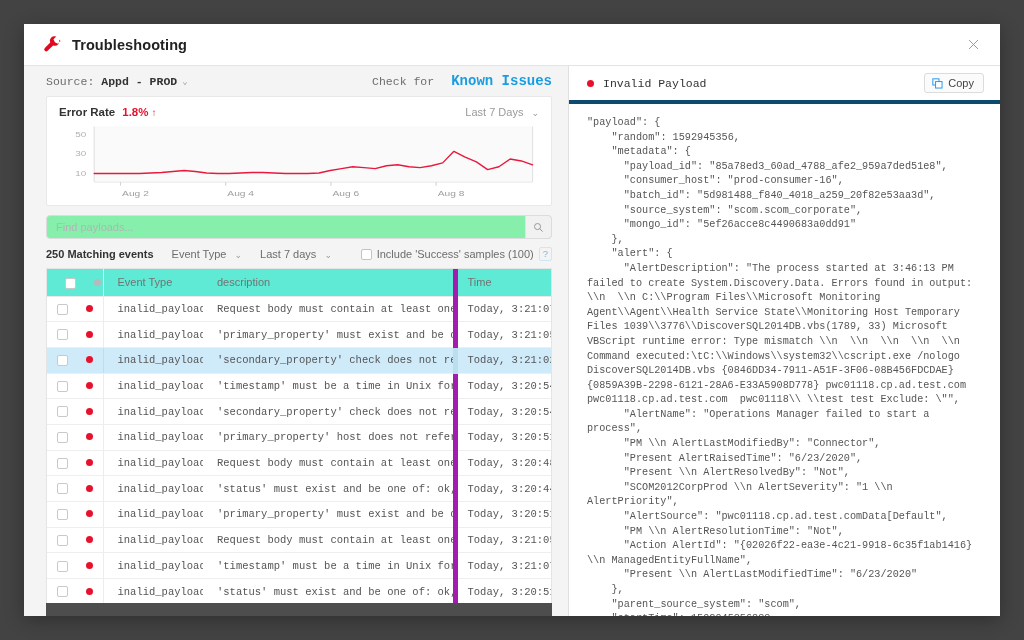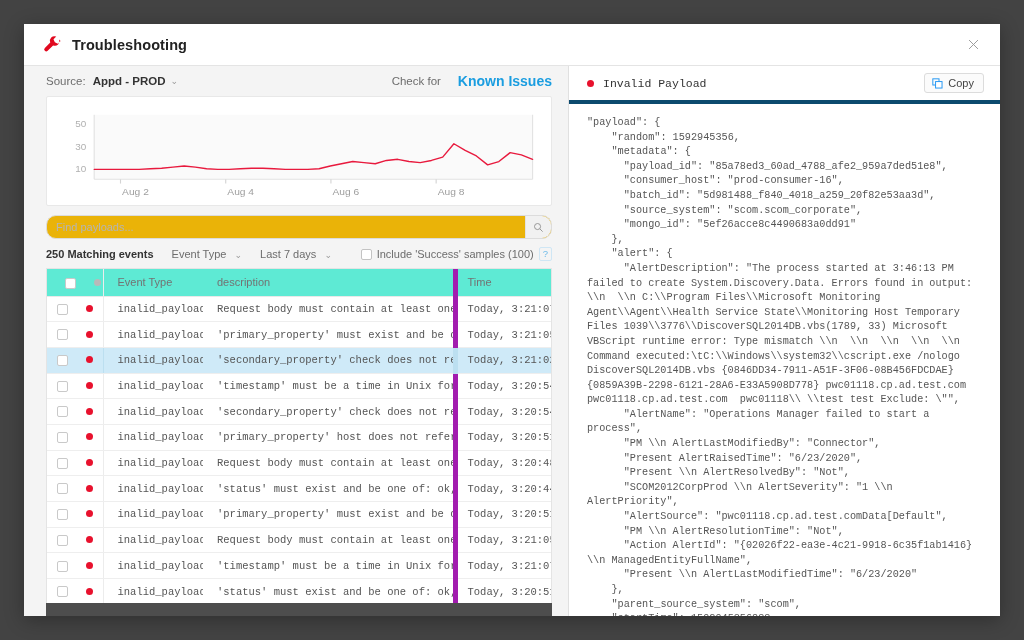--- a/index.html
+++ b/index.html
@@ -73,20 +73,21 @@
   }
 
   
   .source-row {
     height: 30px;
     flex: 0 0 30px;
     display: flex;
     align-items: center;
     padding: 0 16px 0 22px;
     font-size: 11.5px;
+    font-family: Liberation Mono, monospace;
   }
   .src-label { color: #6d6d6d; margin-right: 7px; }
   .src-value { color: #333333; font-weight: bold; }
   .caret {
     display: inline-block;
     margin-left: 5px;
     color: #9a9a9a;
     font-size: 9px;
   }
   .check-for { margin-left: auto; color: #6d6d6d; font-size: 11.5px; }
@@ -144,22 +145,22 @@
     min-height: 0;
   }
   .chart-svg { display: block; width: 100%; height: 100%; }
 
   
   .search-row { padding: 9px 16px 0 22px; flex: 0 0 auto; }
   .search-box {
     display: flex;
     height: 24px;
     border: 1px solid #dcdcdc;
-    background: #eab308;
-    border-radius: 10px;
+    background: #86efac;
+    border-radius: 4px;
     overflow: hidden;
   }
   .search-input {
     flex: 1 1 auto;
     border: none;
     outline: none;
     padding: 0 9px;
     font-size: 11px;
     color: #333;
     font-family: "Liberation Sans", sans-serif;
@@ -348,20 +349,29 @@
         <span class="src-value">Appd - PROD</span>
         <span class="caret">⌄</span>
         <span class="check-for">Check for</span>
         <span class="known-issues">Known Issues</span>
       </div>
 
       <div class="widgets">
 
 
         <div class="card chart-card">
+          <div class="chart-head">
+            <span class="chart-title">Error Rate</span>
+            <span class="chart-rate">1.8%</span>
+            <span class="arrow-up">↑</span>
+            <span class="chart-range">
+              <span>Last 7 Days</span>
+              <span class="caret">⌄</span>
+            </span>
+          </div>
           <div class="chart-area">
             <svg class="chart-svg" id="chart-svg" viewBox="0 0 300 62" preserveAspectRatio="none">
                 <rect x="22" y="2" width="274" height="46" fill="#fafafa"></rect>
                 <text x="17" y="42.66896551724138" text-anchor="end" font-size="6.2" fill="#b0b0b0" font-family="&quot;Liberation Sans&quot;, sans-serif">10</text>
                 <text x="17" y="26.806896551724137" text-anchor="end" font-size="6.2" fill="#b0b0b0" font-family="&quot;Liberation Sans&quot;, sans-serif">30</text>
                 <text x="17" y="10.944827586206896" text-anchor="end" font-size="6.2" fill="#b0b0b0" font-family="&quot;Liberation Sans&quot;, sans-serif">50</text>
                 <line x1="22" y1="2" x2="22" y2="48" stroke="#e2e2e2" stroke-width="0.7"></line>
                 <line x1="296" y1="2" x2="296" y2="48" stroke="#e2e2e2" stroke-width="0.7"></line>
                 <line x1="22" y1="48" x2="296" y2="48" stroke="#e2e2e2" stroke-width="0.7"></line>
                 <line x1="38.44" y1="48" x2="38.44" y2="51" stroke="#d4d4d4" stroke-width="0.7"></line>

